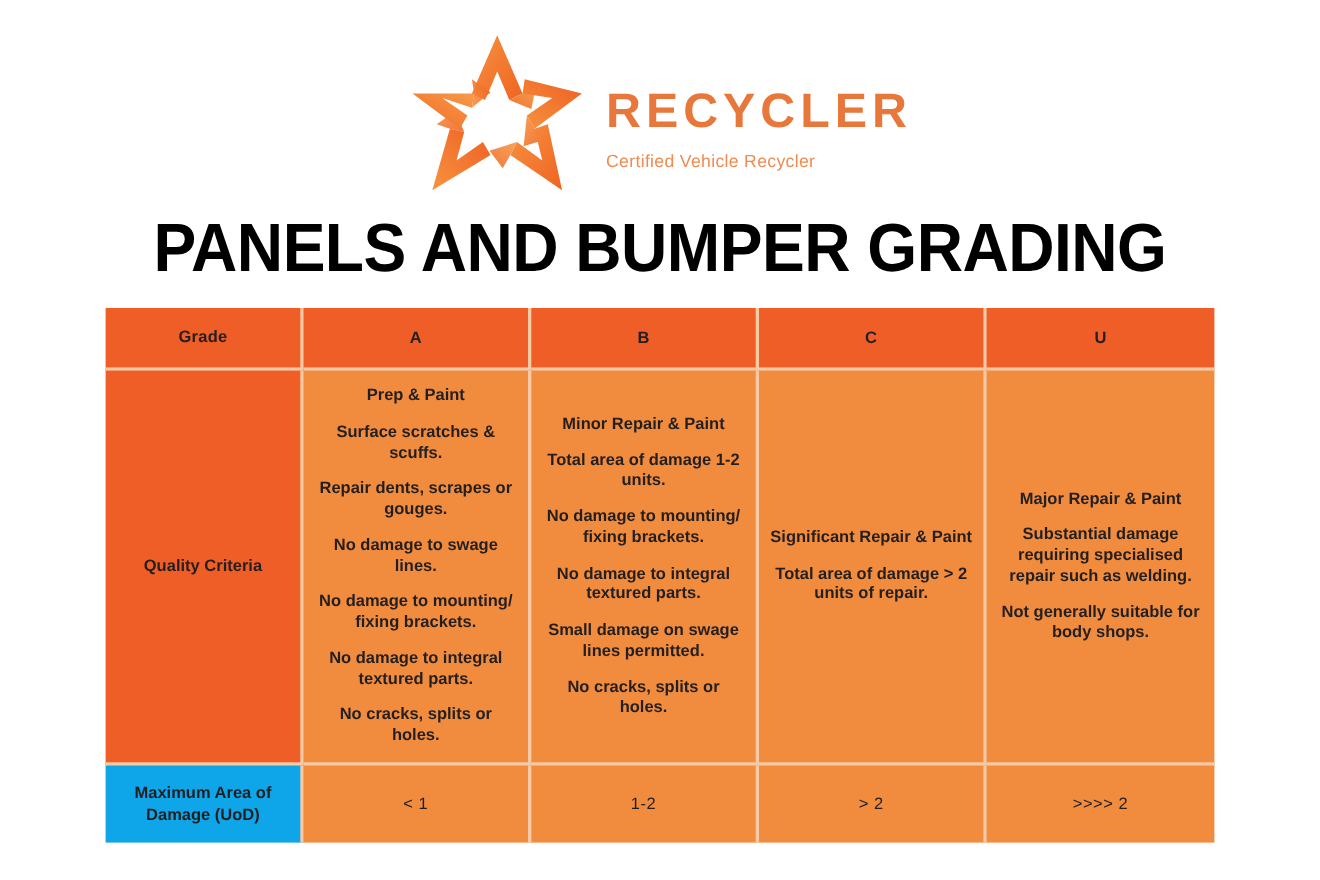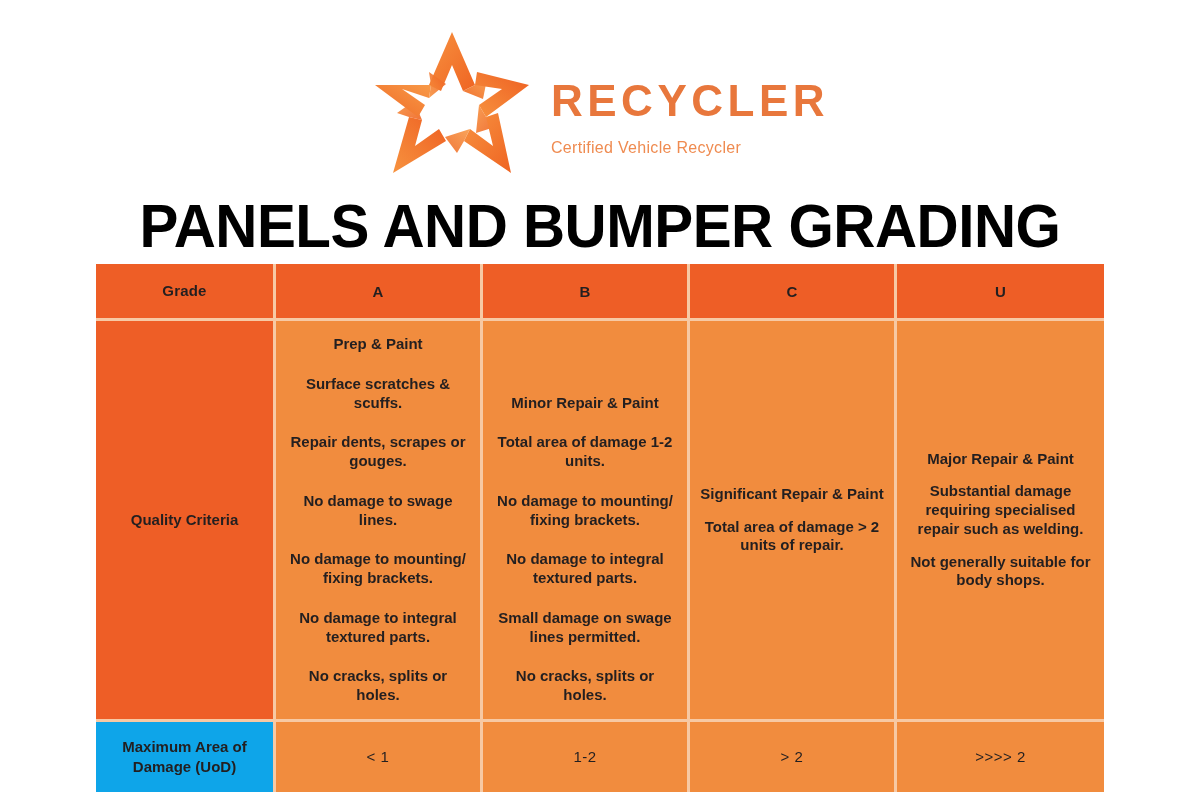--- a/index.html
+++ b/index.html
@@ -75,21 +75,21 @@
     letter-spacing: -0.5px;
     color: #000000;
     line-height: 1.1;
     transform: scaleX(0.94);
   }
 
   
   .grading-table {
     position: absolute;
     left: 96px;
-    top: 264px;
+    top: 280px;
     width: 1008px;
     border-collapse: separate;
     border-spacing: 0;
     table-layout: fixed;
     border-radius: 17px;
   }
   .grading-table td, .grading-table th {
     vertical-align: middle;
     text-align: center;
     padding: 0;
@@ -136,21 +136,21 @@
   }
   .criteria-row td.label-cell { height: 292px; }
 
   .cell-inner {
     display: flex;
     flex-direction: column;
     justify-content: center;
     align-items: center;
     height: 100%;
   }
-  .cell-inner.top { justify-content: flex-end; gap: 7px; }
+  .cell-inner.top { justify-content: center; }
 
   .crit-head {
     font-size: 15px;
     font-weight: bold;
     color: #231f20;
     line-height: 1.25;
     margin-bottom: 14px;
   }
   .crit-line {
     font-size: 15px;

